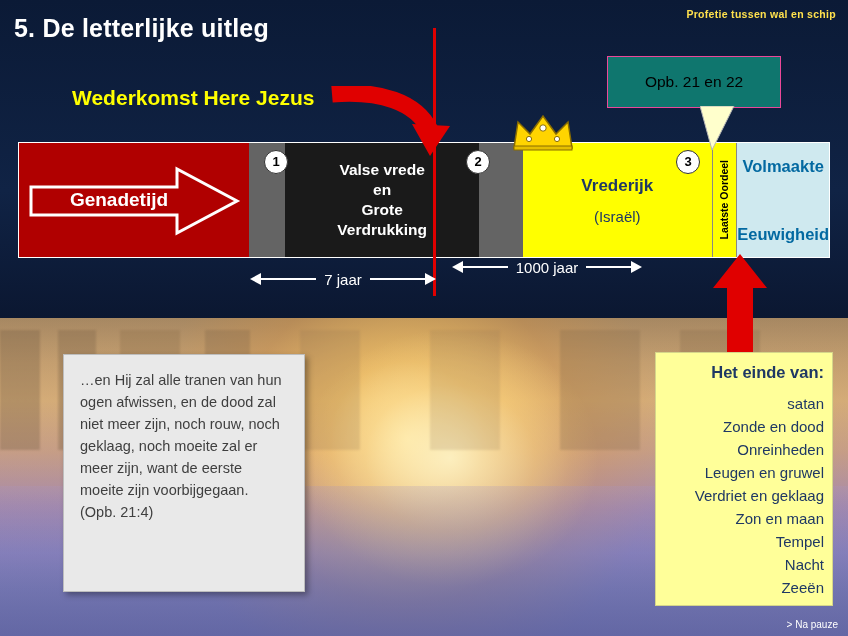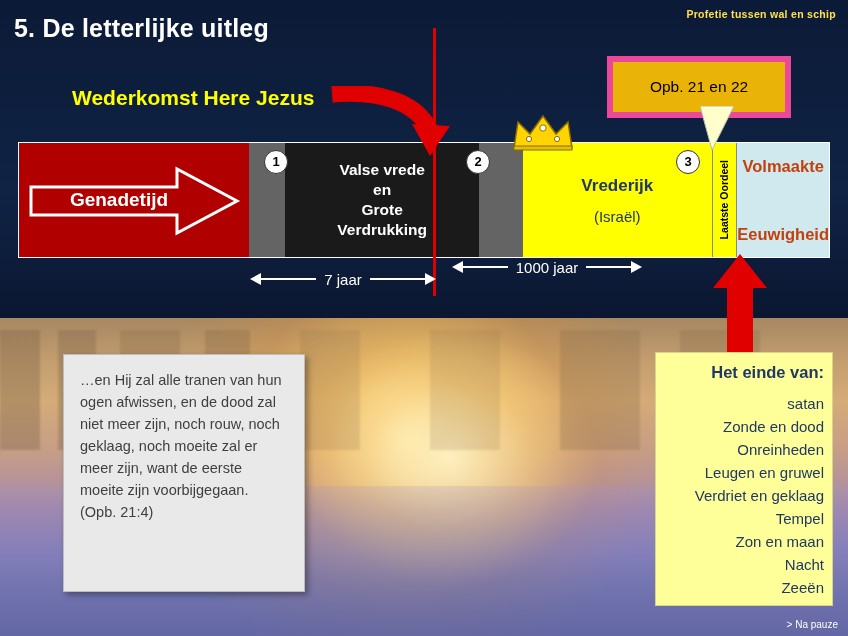--- a/index.html
+++ b/index.html
@@ -178,21 +178,21 @@
     writing-mode: vertical-rl;
     transform: rotate(180deg);
     font-size: 10.5px;
     font-weight: bold;
     color: #000;
     white-space: nowrap;
   }
   .seg-eeuwigheid {
     flex: 1 1 auto;
     background: #cfe9ef;
-    color: #c2410c;
+    color: #0369a1;
     gap: 33px;
   }
   .seg-eeuwigheid .e1 {
     font-size: 16.5px;
     font-weight: bold;
   }
   .seg-eeuwigheid .e2 {
     font-size: 16.5px;
     font-weight: bold;
     margin-top: 16px;
@@ -241,22 +241,22 @@
     position: absolute;
     left: 510px; top: 112px;
     width: 66px; height: 40px;
   }
 
   
   #callout {
     position: absolute;
     left: 607px; top: 56px;
     width: 172px; height: 50px;
-    background: #eab308;
-    border: 6px solid #ec4899;
+    background: #0f766e;
+    border: 1px solid #ec4899;
     color: #000;
     font-size: 15.5px;
     display: flex;
     align-items: center;
     justify-content: center;
   }
   #callout-tail {
     position: absolute;
     left: 700px; top: 106px;
     width: 40px; height: 46px;
@@ -452,20 +452,20 @@
   </div>
 
   <div id="right-box">
     <div class="head">Het einde van:</div>
     <ul>
       <li>satan</li>
       <li>Zonde en dood</li>
       <li>Onreinheden</li>
       <li>Leugen en gruwel</li>
       <li>Verdriet en geklaag</li>
+      <li>Zon en maan</li>
       <li>Tempel</li>
-      <li>Zon en maan</li>
       <li>Nacht</li>
       <li>Zeeën</li>
     </ul>
   </div>
 
 </div>
 
 </body></html>

